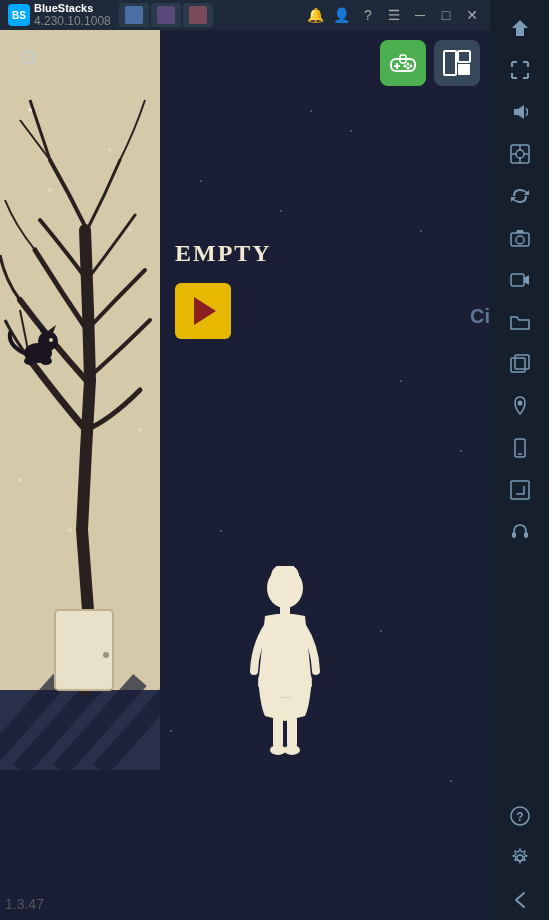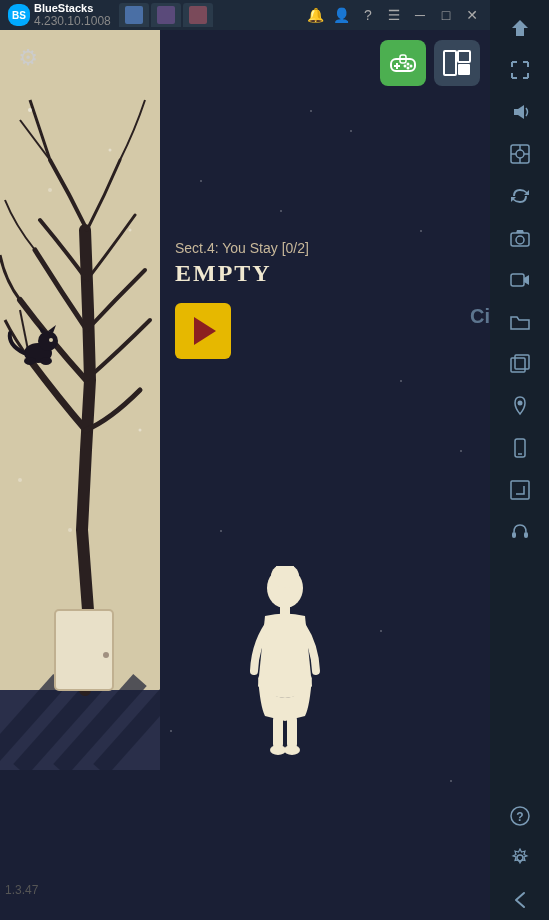--- a/index.html
+++ b/index.html
@@ -23,21 +23,21 @@
       top: 0; left: 0;
     }
     .title-bar-logo {
       display: flex;
       align-items: center;
       gap: 4px;
     }
     .bs-logo {
       width: 22px; height: 22px;
       background: #00aaff;
-      border-radius: 9px;
+      border-radius: 4px;
       display: flex; align-items: center; justify-content: center;
       color: white; font-size: 10px; font-weight: bold;
     }
     .bs-text {
       color: #ffffff;
       font-size: 11px;
       font-weight: bold;
     }
     .bs-version {
       color: #888;
@@ -206,23 +206,23 @@
     .character {
       position: absolute;
       bottom: 160px;
       left: 240px;
       z-index: 5;
     }
 
     
     .version-text {
       position: absolute;
-      bottom: 23px; left: 5px;
+      bottom: 8px; left: 5px;
       color: #555;
-      font-size: 12px;
+      font-size: 14px;
       z-index: 10;
     }
 
     
     .particle {
       position: absolute;
       width: 2px; height: 2px;
       background: rgba(255,255,255,0.3);
       border-radius: 50%;
     }
@@ -359,21 +359,20 @@
   <div class="particle" style="left:400px; top:350px;"></div>
   <div class="particle" style="left:280px; top:180px;"></div>
   <div class="particle" style="left:460px; top:420px;"></div>
   <div class="particle" style="left:220px; top:500px;"></div>
   <div class="particle" style="left:380px; top:600px;"></div>
   <div class="particle" style="left:170px; top:700px;"></div>
   <div class="particle" style="left:450px; top:750px;"></div>
   <div class="particle" style="left:310px; top:80px;"></div>
 
   <div class="game-text">
-    <div class="section-label">Sect.4: You Stay [0/2]</div>
     <div class="level-title">Empty</div>
     <button class="play-btn">
       <div class="play-triangle"></div>
     </button>
   </div>
 
   <div class="character">
     <svg width="90" height="190" viewBox="0 0 90 190">
 
       <ellipse cx="45" cy="22" rx="18" ry="20" fill="#f0e8d0"></ellipse>

